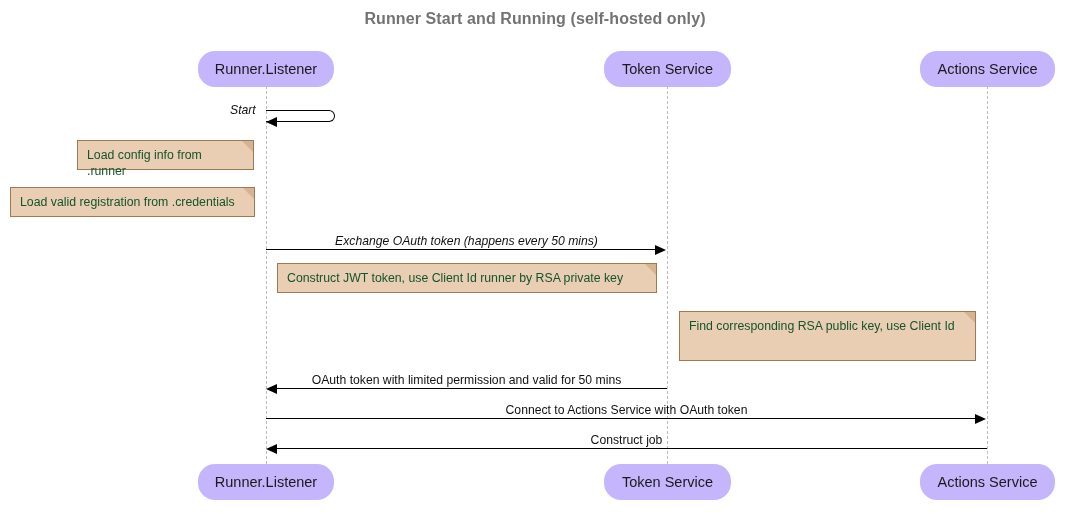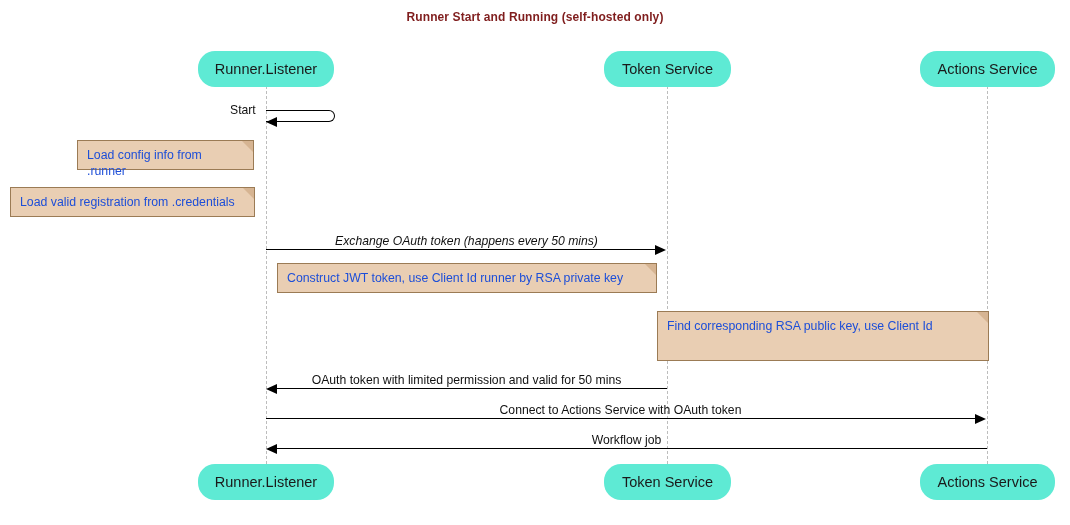--- a/index.html
+++ b/index.html
@@ -19,29 +19,29 @@
     left: 0; top: 0;
     width: 1070px;
     height: 525px;
   }
   .diagram-title {
     position: absolute;
     left: 0;
     top: 10px;
     width: 1070px;
     text-align: center;
-    font-size: 12px;
+    font-size: 16px;
     font-weight: bold;
-    color: #7f1d1d;
+    color: #737373;
     letter-spacing: 0.1px;
   }
   
   .participant {
     position: absolute;
-    background: #5eead4;
+    background: #c4b5fd;
     border-radius: 17px;
     display: flex;
     align-items: center;
     justify-content: center;
     font-size: 14.5px;
     color: #1a1a1a;
     box-sizing: border-box;
     height: 36px;
   }
   
@@ -78,21 +78,21 @@
   .arrow-head.left {
     border-right: 11px solid #000000;
   }
   
   .note {
     position: absolute;
     background: #e9ceb3;
     border: 1px solid #9b7b55;
     box-sizing: border-box;
     font-size: 12.3px;
-    color: #1d4ed8;
+    color: #14532d;
     padding: 6px 9px 6px 9px;
     line-height: 16px;
   }
   .note-fold {
     position: absolute;
     top: 0;
     right: 0;
     width: 0;
     height: 0;
     border-left: 11px solid transparent;
@@ -127,21 +127,21 @@
   <div class="participant" style="left:198px; top:51px; width:136px;">
     <span>Runner.Listener</span>
   </div>
   <div class="participant" style="left:604px; top:51px; width:127px;">
     <span>Token Service</span>
   </div>
   <div class="participant" style="left:920px; top:51px; width:135px;">
     <span>Actions Service</span>
   </div>
 
-  <div class="msg-label" style="left:230px; top:103px;">Start</div>
+  <div class="msg-label" style="left:230px; top:103px;font-style:italic;">Start</div>
   <div class="self-loop" style="left:266px; top:110px; width:69px; height:12px;"></div>
   <div class="arrow-head left" style="left:266px; top:117px;"></div>
 
   <div class="note" style="left:77px; top:140px; width:177px; height:30px;">
     <span class="note-text">Load config info from .runner</span>
     <span class="note-fold"></span>
   </div>
 
   <div class="note" style="left:10px; top:187px; width:245px; height:30px;">
     <span class="note-text">Load valid registration from .credentials</span>
@@ -150,34 +150,34 @@
 
   <div class="msg-label center" style="left:266px; top:234px; width:401px;font-style:italic;">Exchange OAuth token (happens every 50 mins)</div>
   <div class="arrow-line" style="left:266px; top:249px; width:390px;"></div>
   <div class="arrow-head right" style="left:655px; top:245px;"></div>
 
   <div class="note" style="left:277px; top:263px; width:380px; height:30px;">
     <span class="note-text">Construct JWT token, use Client Id runner by RSA private key</span>
     <span class="note-fold"></span>
   </div>
 
-  <div class="note" style="left:657px; top:311px; width:332px; height:50px;">
+  <div class="note" style="left:679px; top:311px; width:297px; height:50px;">
     <span class="note-text">Find corresponding RSA public key, use Client Id</span>
     <span class="note-fold"></span>
   </div>
 
   <div class="msg-label center" style="left:266px; top:373px; width:401px;">OAuth token with limited permission and valid for 50 mins</div>
   <div class="arrow-line" style="left:277px; top:388px; width:390px;"></div>
   <div class="arrow-head left" style="left:266px; top:384px;"></div>
 
-  <div class="msg-label center" style="left:260px; top:403px; width:721px;">Connect to Actions Service with OAuth token</div>
+  <div class="msg-label center" style="left:266px; top:403px; width:721px;">Connect to Actions Service with OAuth token</div>
   <div class="arrow-line" style="left:266px; top:418px; width:710px;"></div>
   <div class="arrow-head right" style="left:975px; top:414px;"></div>
 
-  <div class="msg-label center" style="left:266px; top:433px; width:721px;">Workflow job</div>
+  <div class="msg-label center" style="left:266px; top:433px; width:721px;">Construct job</div>
   <div class="arrow-line" style="left:277px; top:448px; width:710px;"></div>
   <div class="arrow-head left" style="left:266px; top:444px;"></div>
 
   <div class="participant" style="left:198px; top:464px; width:136px;">
     <span>Runner.Listener</span>
   </div>
   <div class="participant" style="left:604px; top:464px; width:127px;">
     <span>Token Service</span>
   </div>
   <div class="participant" style="left:920px; top:464px; width:135px;">

